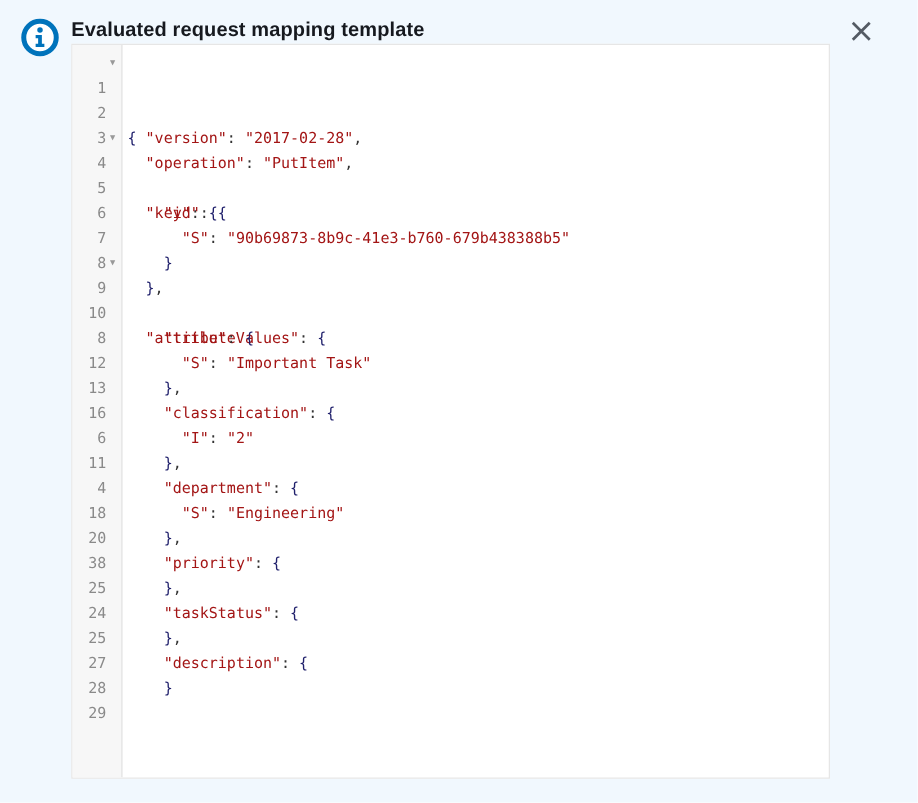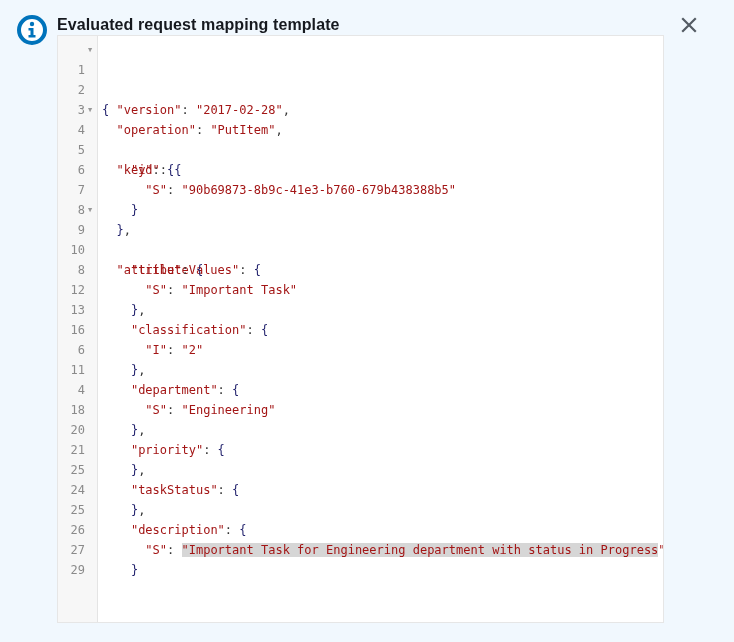--- a/index.html
+++ b/index.html
@@ -219,50 +219,50 @@
       <span class="code">    <span class="brace">}</span><span class="punc">,</span></span>
     </div>
 
     <div class="line">
       <span class="ln">20</span>
       <span class="code">    <span class="key">"priority"</span><span class="punc">: </span><span class="brace">{</span></span>
     </div>
 
 
     <div class="line">
-      <span class="ln">21</span>
+      <span class="ln">38</span>
       <span class="code">    <span class="brace">}</span><span class="punc">,</span></span>
     </div>
 
     <div class="line">
       <span class="ln">25</span>
       <span class="code">    <span class="key">"taskStatus"</span><span class="punc">: </span><span class="brace">{</span></span>
     </div>
 
 
     <div class="line">
       <span class="ln">24</span>
       <span class="code">    <span class="brace">}</span><span class="punc">,</span></span>
     </div>
 
     <div class="line">
       <span class="ln">25</span>
       <span class="code">    <span class="key">"description"</span><span class="punc">: </span><span class="brace">{</span></span>
     </div>
 
-    <div class="line">
-      <span class="ln">26</span>
-      <span class="code">      <span class="key">"S"</span><span class="punc">: </span><span class="str sel">"Important Task for Engineering department with status in Progress</span><span class="str">"</span></span>
-    </div>
 
     <div class="line">
       <span class="ln">27</span>
       <span class="code">    <span class="brace">}</span></span>
     </div>
 
+    <div class="line">
+      <span class="ln">28</span>
+      <span class="code">  </span>
+    </div>
 
     <div class="line">
       <span class="ln">29</span>
       
     </div>
 
   </div>
 </div>
 
 </body></html>

